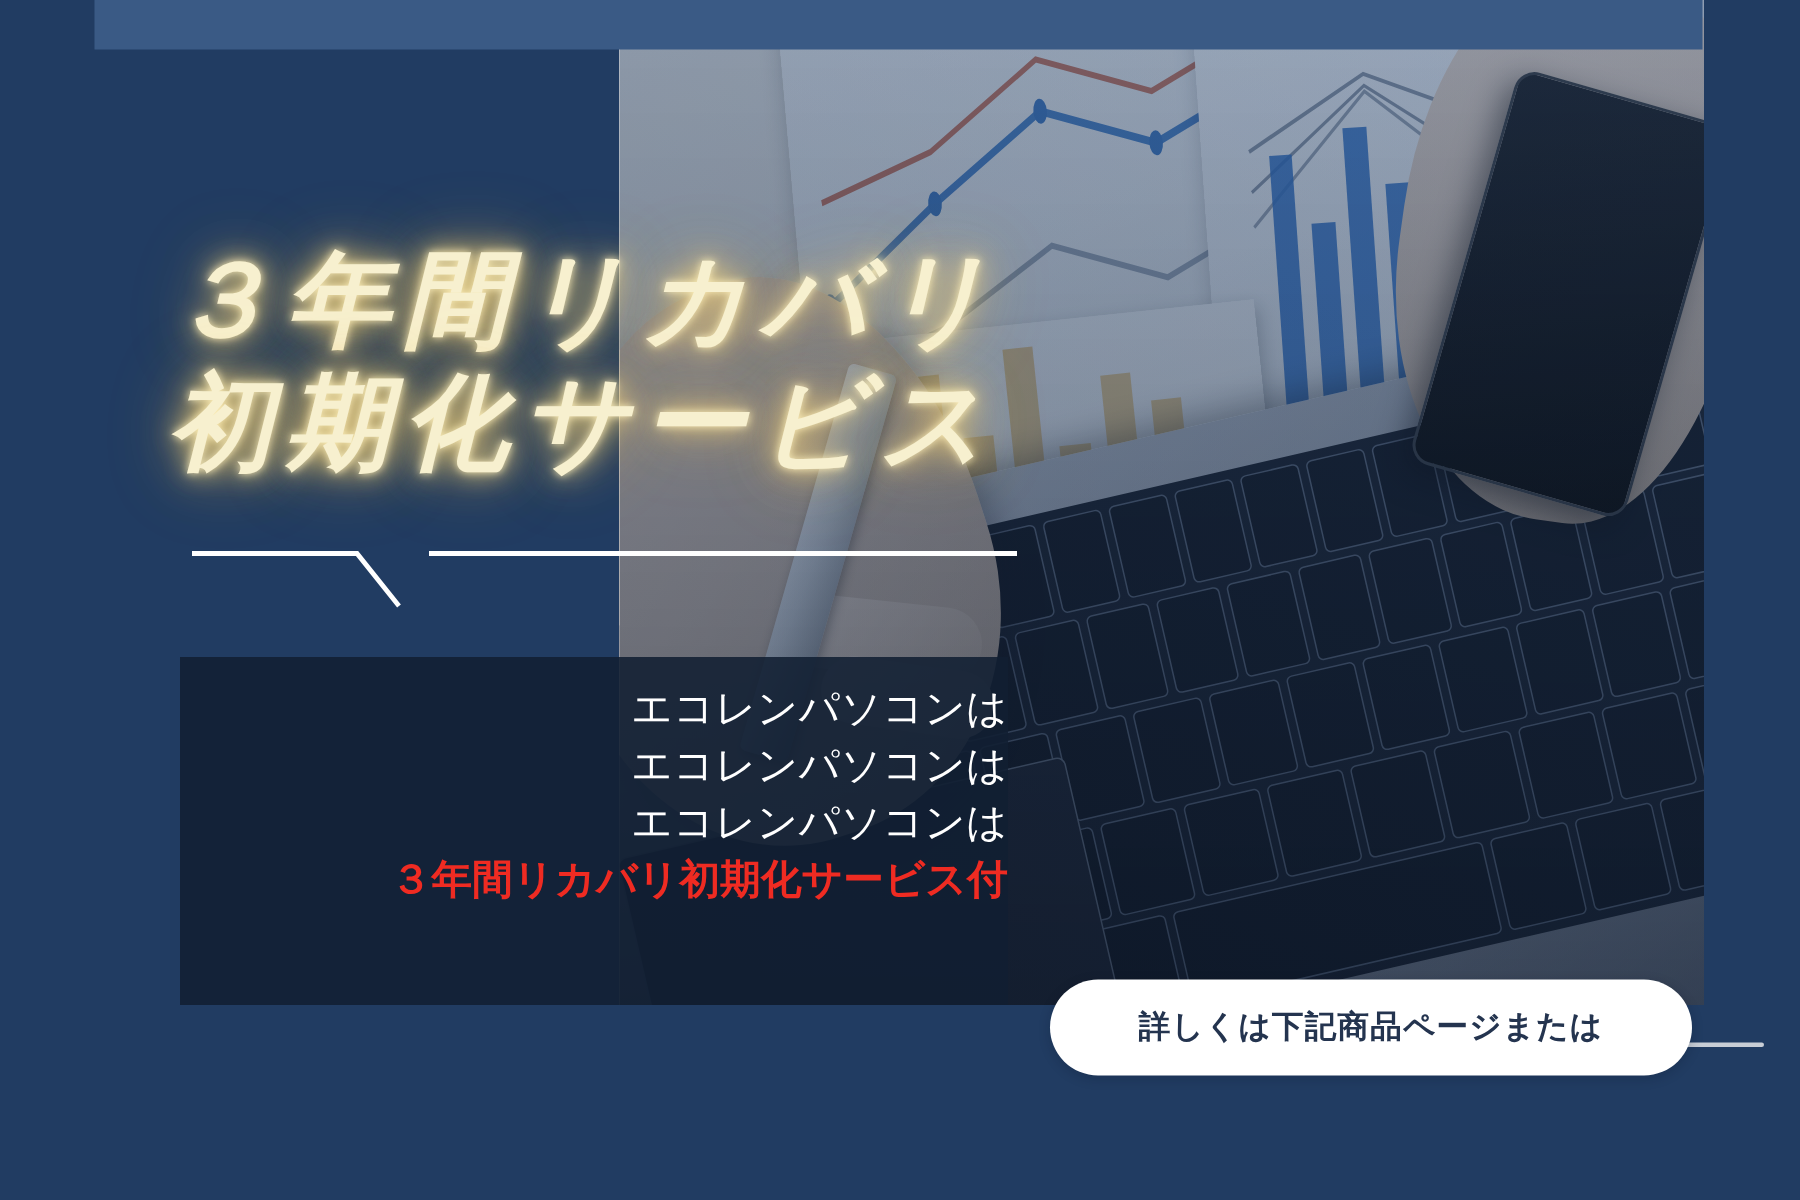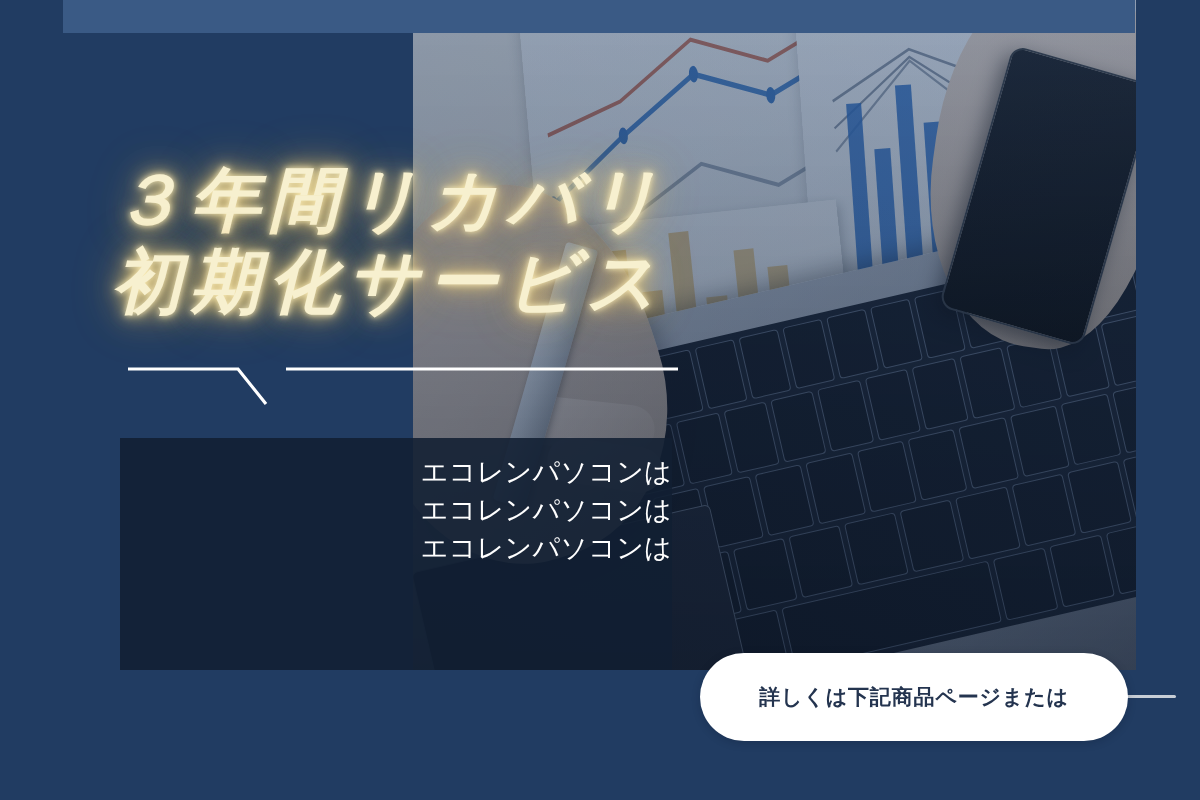--- a/index.html
+++ b/index.html
@@ -290,21 +290,21 @@
     font-weight: 700;
     letter-spacing: .005em;
   }
 
   
   .pill {
     position: absolute;
     left: 700px;
     top: 653px;
     width: 428px;
-    height: 88px;
+    height: 64px;
     background: #ffffff;
     border-radius: 44px;
     z-index: 8;
     display: flex;
     flex-direction: row;
     align-items: center;
     justify-content: center;
     box-shadow: 0 2px 8px rgba(10,20,35,.22);
   }
   .pill span {
@@ -478,20 +478,21 @@
     <svg class="rule-svg" width="550" height="50" viewBox="0 0 550 50">
       <path d="M0 7 L110 7 L138 42" fill="none" stroke="#ffffff" stroke-width="3.2"></path>
       <path d="M158 7 L550 7" fill="none" stroke="#ffffff" stroke-width="3.2"></path>
     </svg>
   </div>
 
   <div class="text-panel">
     <p>エコレンパソコンは</p>
     <p>エコレンパソコンは</p>
     <p>エコレンパソコンは</p>
+    <p class="accent">３年間リカバリ初期化サービス付</p>
   </div>
 
   <div class="pill-tail"></div>
 
   <div class="pill">
     <span>詳しくは下記商品ページまたは</span>
   </div>
 
 </div>
 

